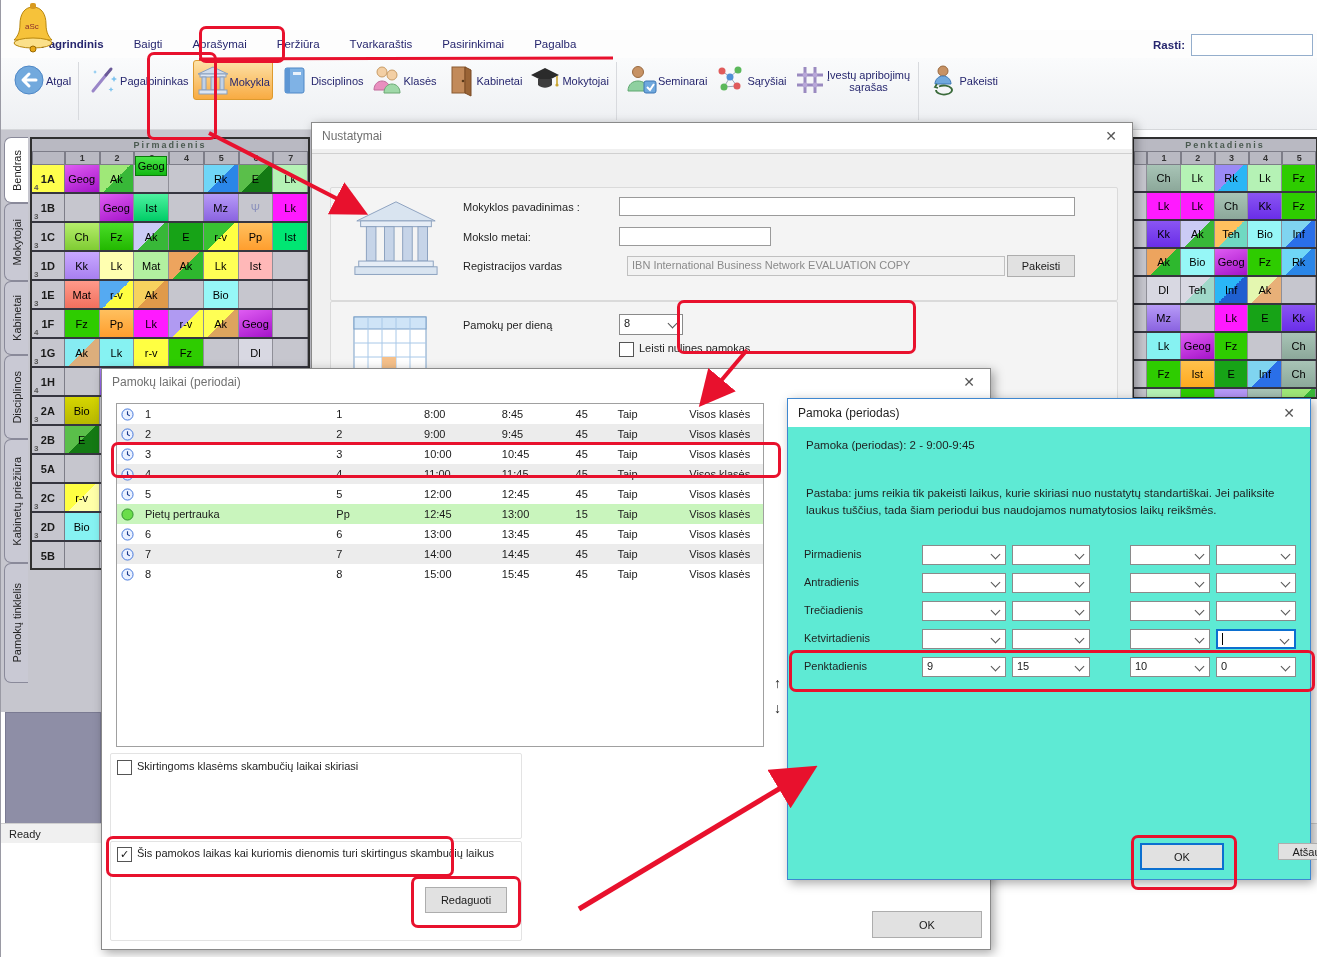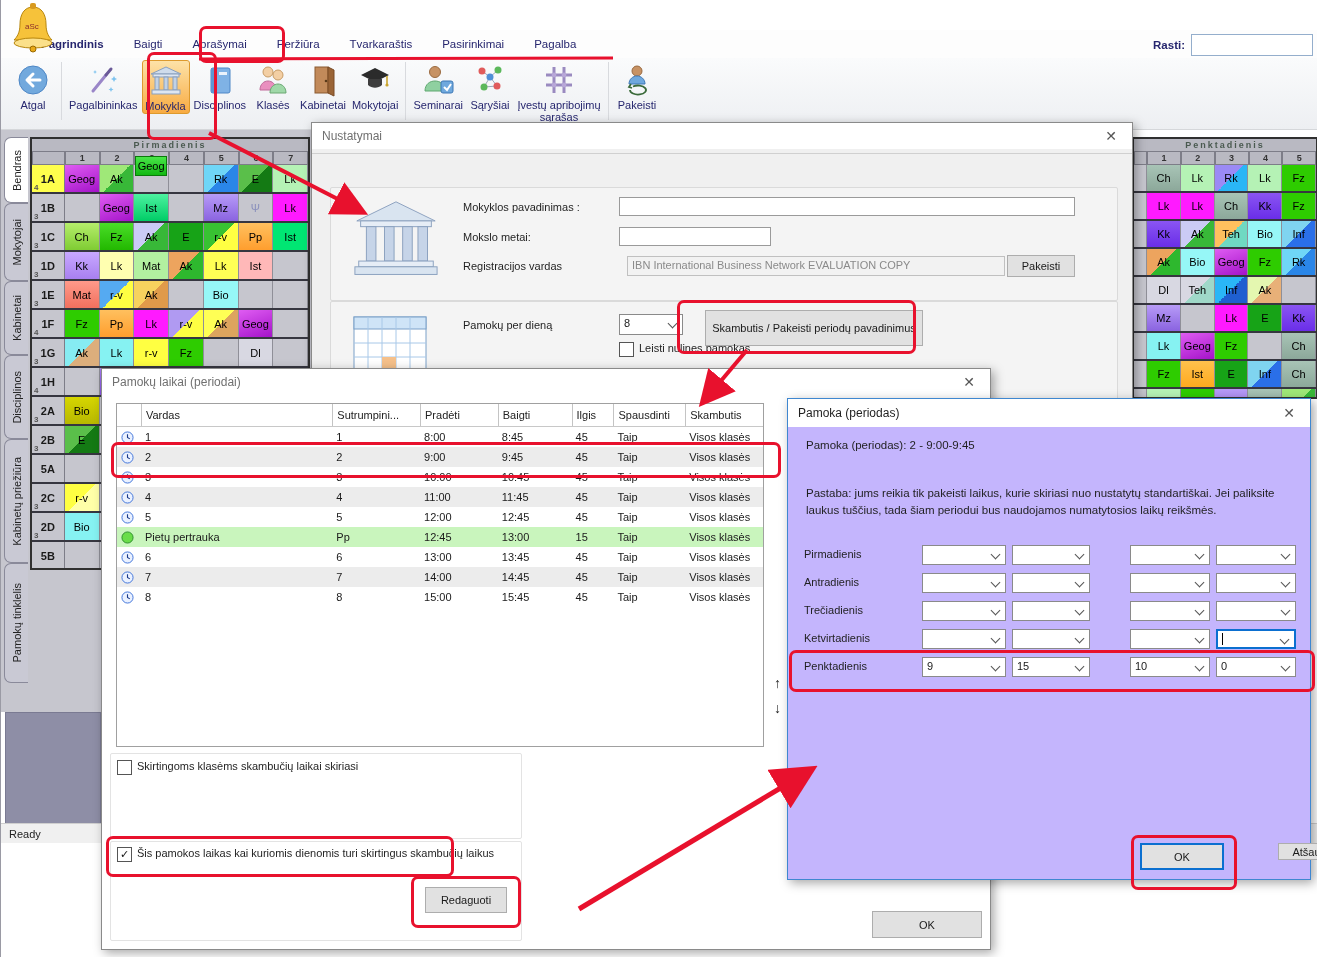--- a/index.html
+++ b/index.html
@@ -12,21 +12,21 @@
   .logo{position:absolute;left:10px;top:3px;width:44px;height:50px;z-index:5;}
   .menubar{position:absolute;left:0;top:30px;width:1317px;height:28px;background:#fdfdfd;display:flex;align-items:center;}
   .menu-item{margin-right:30px;color:#26266e;font-size:11.5px;cursor:default;}
   .menu-item:first-child{margin-left:40px;font-weight:bold;}
   .find-wrap{position:absolute;right:4px;top:34px;display:flex;align-items:center;}
   .find-label{color:#26266e;font-weight:bold;margin-right:6px;font-size:11.5px;}
   .find-input{width:116px;height:18px;border:1px solid #94aecc;background:#fff;outline:none;font:inherit;}
   .ribbon{position:absolute;left:0;top:58px;width:1317px;height:72px;
           background:linear-gradient(#fafbfc,#edeff2);border-bottom:1px solid #d5d7da;
           display:flex;align-items:flex-start;padding-top:2px;box-sizing:border-box;}
-  .tb-btn{display:flex;flex-direction:column;align-items:center;justify-content:flex-start;
+  .tb-btn{display:flex;flex-direction:row;align-items:center;justify-content:flex-start;
           padding:3px 2px 1px 2px;margin:0 1px;border-radius:3px;min-width:42px;}
   .tb-btn .tbicon{width:34px;height:34px;}
   .tb-btn .tblabel{font-size:11px;color:#26266e;text-align:center;line-height:12px;margin-top:2px;max-width:84px;}
   .tb-btn.active{background:linear-gradient(#fde2a8,#f8ab42);border:1px solid #dd9a2e;}
   .tb-sep{width:1px;height:58px;background:#d8dade;margin:2px 4px;}
   .statusbar{position:absolute;left:0;top:823px;width:1317px;height:20px;background:#f0f0f0;
              border-top:1px solid #cfcfcf;line-height:20px;padding-left:8px;box-sizing:border-box;color:#222;}
   
   .ws-left-fill{position:absolute;left:0;top:130px;width:310px;height:582px;background:#c6c6ce;}
   .ws-dark-panel{position:absolute;left:4px;top:712px;width:94px;height:110px;background:#8e8ea6;border:1px solid #7a7a92;}
@@ -46,21 +46,21 @@
   .g-row{display:flex;border-bottom:2px solid #363640;}
   .g-label{background:#c6c6ce;border-right:1px solid #7d7d88;font-weight:bold;font-size:11px;
            display:flex;align-items:center;justify-content:center;position:relative;box-sizing:border-box;}
   .g-label .sub{position:absolute;left:2px;bottom:0;font-size:8px;font-weight:bold;color:#555;}
   .g-cell{border-right:1px solid #8f8f98;box-sizing:border-box;display:flex;align-items:center;
           justify-content:center;font-size:11px;color:#000;position:relative;}
   .g-cell.muted{color:#8a90bc;}
   .g-cell .raised{position:absolute;left:1px;right:1px;top:-9px;height:18px;display:flex;align-items:center;
           justify-content:center;border:1px solid #0a7a0a;}
   
-  .dialog{position:absolute;background:#c4b5fd;border:1px solid #8a8a8a;box-shadow:3px 3px 10px rgba(0,0,0,.35);box-sizing:border-box;}
+  .dialog{position:absolute;background:#5eead4;border:1px solid #8a8a8a;box-shadow:3px 3px 10px rgba(0,0,0,.35);box-sizing:border-box;}
   .dlg-title{height:26px;background:#fff;display:flex;align-items:center;padding:0 10px;font-size:12px;color:#707070;}
   .dlg-x{margin-left:auto;width:22px;text-align:center;color:#555;font-size:14px;}
   #dlg-settings{left:310px;top:122px;width:822px;height:420px;background:#f0f0f0;z-index:10;}
   .tabstrip{display:flex;padding:4px 0 0 8px;border-bottom:1px solid #d0d0d0;background:#f0f0f0;}
   .gbox{position:absolute;border:1px solid #dadada;background:#f4f4f4;border-radius:2px;}
   .fld-label{position:absolute;font-size:11px;color:#1f1f1f;}
   .tbox{position:absolute;background:#fff;border:1px solid #9a9a9a;box-sizing:border-box;font-size:11px;line-height:17px;padding:0 4px;overflow:hidden;white-space:nowrap;}
   .tbox.disabled{background:#f2f2f2;color:#8a8a8a;border-color:#c0c0c0;}
   .btn{position:absolute;background:#e1e1e1;border:1px solid #adadad;font-size:11px;color:#1a1a1a;
        display:flex;align-items:center;justify-content:center;box-sizing:border-box;}
@@ -535,44 +535,33 @@
               <line x1="1" y1="55" x2="73" y2="55"></line>
             </g>
             <rect x="29" y="41" width="14" height="14" fill="#f5c08a"></rect>
           </svg>
       </div>
       <span class="fld-label" style="left:132px;top:17px;">Pamokų per dieną</span>
       <div class="combo" style="left:288px;top:12px;width:64px;height:21px;">
         <span class="val">8</span>
           <span class="chev"></span>
       </div>
-      <div class="btn" style="left:374px;top:8px;width:218px;height:36px;">Skambutis / Pakeisti periodų pavadinimus</div>
       <label class="cb" style="position:absolute;left:288px;top:40px;">
         <span class="box"></span>
         <span>Leisti nulines pamokas</span>
       </label>
     </div>
   </div>
 
   <div class="dialog" id="dlg-periods">
     <div class="dlg-title" style="background:#fff;">
       <span>Pamokų laikai (periodai)</span>
       <span class="dlg-x">✕</span>
     </div>
     <div class="ptable" id="ptable">
-        <div class="prow head">
-          <div class="pc" style="width: 24px;"></div>
-          <div class="pc" style="width: 192px;">Vardas</div>
-          <div class="pc" style="width: 88px;">Sutrumpini...</div>
-          <div class="pc" style="width: 78px;">Pradėti</div>
-          <div class="pc" style="width: 74px;">Baigti</div>
-          <div class="pc" style="width: 42px;">Ilgis</div>
-          <div class="pc" style="width: 72px;">Spausdinti</div>
-          <div class="pc" style="width: 78px;">Skambutis</div>
-        </div>
         <div class="prow">
           <div class="pc" style="width: 24px;">
             <svg viewBox="0 0 14 14" width="13" height="13">
               <circle cx="7" cy="7" r="6" fill="#eaf1ff" stroke="#3a6fd8"></circle>
               <path d="M7 3.5V7l2.5 1.5" stroke="#1a3a8a" fill="none" stroke-width="1.2"></path>
             </svg>
           </div>
           <div class="pc" style="width: 192px;">1</div>
           <div class="pc" style="width: 88px;">1</div>
           <div class="pc" style="width: 78px;">8:00</div>

